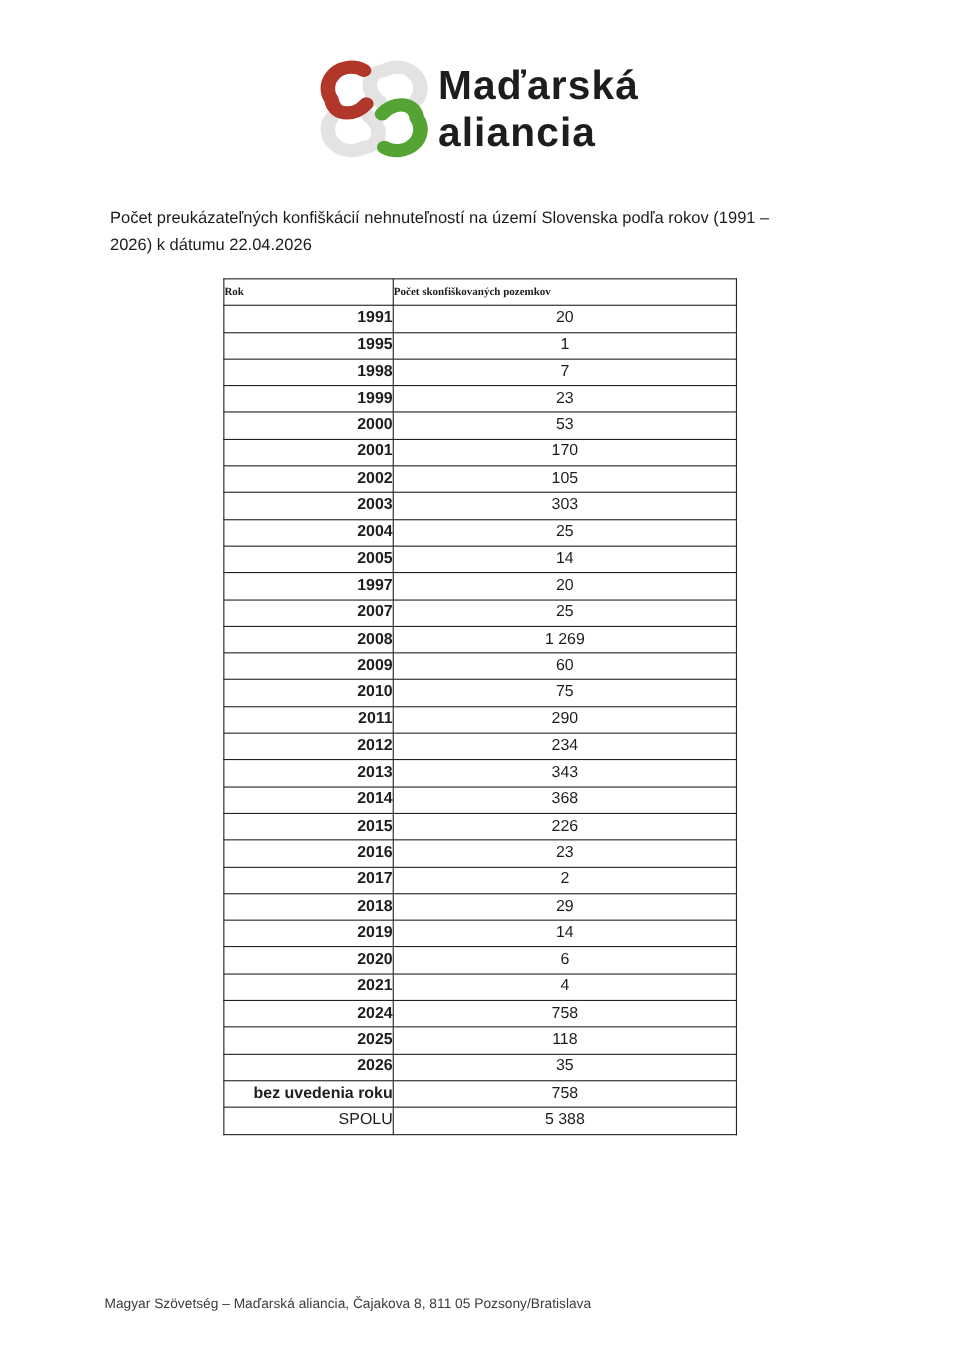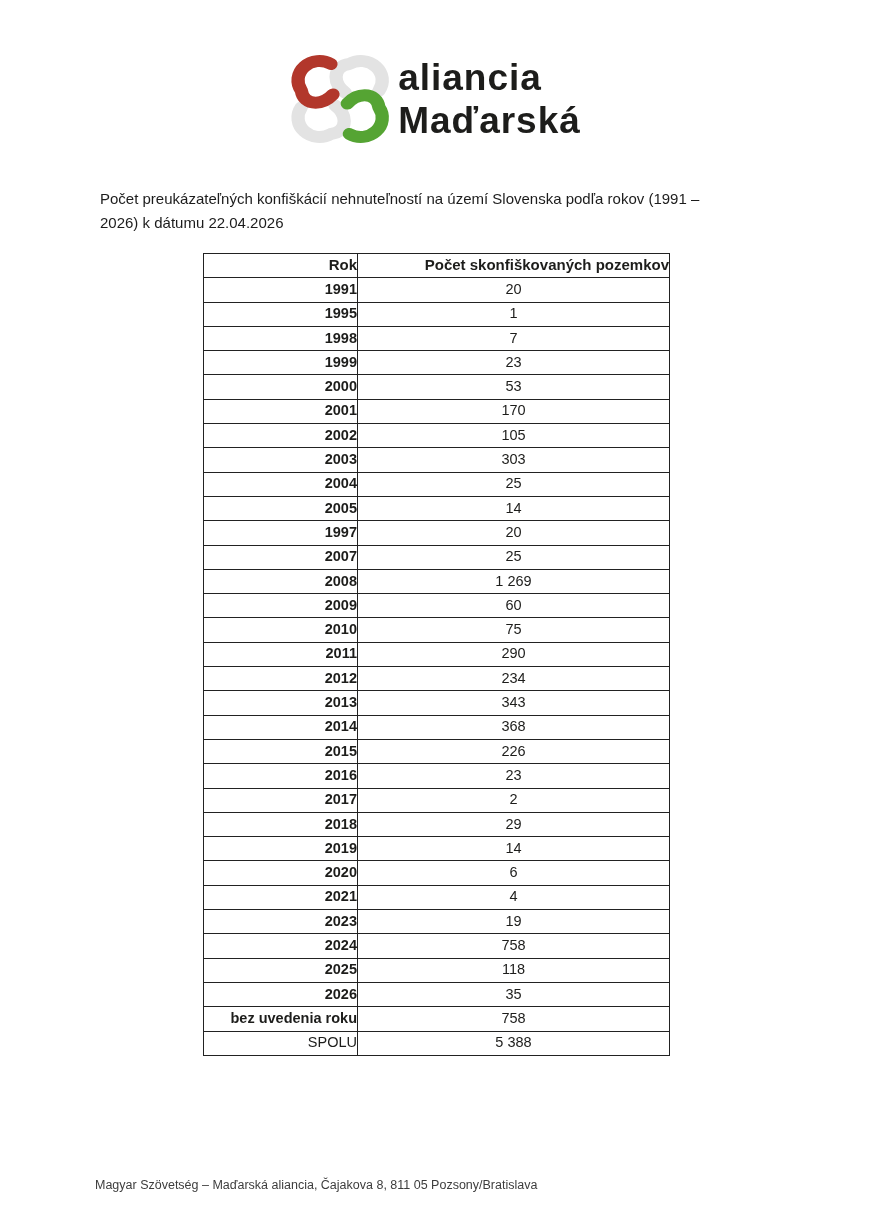--- a/index.html
+++ b/index.html
@@ -61,22 +61,23 @@
   .data-table th, .data-table td {
     border: 1px solid var(--border-color);
     height: 24.3px;
     padding: 0;
     font-size: 14.5px;
     line-height: 1.1;
     vertical-align: middle;
   }
   .data-table th {
     font-weight: bold;
-    font-size: 15px;
-    text-align: right;
+    font-size: 10px;
+    text-align: left;
+    font-family: Liberation Serif, serif;
   }
   .data-table td.year-cell  { text-align: right; padding-left: 8px; font-weight: bold; }
   .data-table td.count-cell { text-align: center; }
   .data-table tr.total-row td {
     font-weight: normal;
     padding-left: 0;
   }
   .page-footer {
     position: absolute;
     top: 1161px;
@@ -95,22 +96,22 @@
   <svg class="logo-icon" viewBox="0 0 100 100" preserveAspectRatio="none" xmlns="http://www.w3.org/2000/svg">
     <defs>
       <path id="knot-hook" d="M 41 12 A 21 21 0 0 0 12 41 C 13 49 18 54 26 54 C 33 54 38 51 43 45" fill="none" stroke-width="13" stroke-linecap="round" stroke-linejoin="round"></path>
     </defs>
     <use href="#knot-hook" transform="rotate(90 50 50)" stroke="var(--logo-gray)"></use>
     <use href="#knot-hook" transform="rotate(270 50 50)" stroke="var(--logo-gray)"></use>
     <use href="#knot-hook" stroke="var(--logo-red)"></use>
     <use href="#knot-hook" transform="rotate(180 50 50)" stroke="var(--logo-green)"></use>
   </svg>
   <div class="logo-wordmark">
+    <div>Maďarská</div>
     <div>aliancia</div>
-    <div>Maďarská</div>
   </div>
 </div>
 
 <div class="doc-title">
   <div>Počet preukázateľných konfiškácií nehnuteľností na území Slovenska podľa rokov (1991 –</div>
   <div>2026) k dátumu 22.04.2026</div>
 </div>
 
 <table class="data-table">
   <colgroup>
@@ -222,24 +223,20 @@
       </tr>
       <tr>
         <td class="year-cell">2020</td>
         <td class="count-cell">6</td>
       </tr>
       <tr>
         <td class="year-cell">2021</td>
         <td class="count-cell">4</td>
       </tr>
       <tr>
-        <td class="year-cell">2023</td>
-        <td class="count-cell">19</td>
-      </tr>
-      <tr>
         <td class="year-cell">2024</td>
         <td class="count-cell">758</td>
       </tr>
       <tr>
         <td class="year-cell">2025</td>
         <td class="count-cell">118</td>
       </tr>
       <tr>
         <td class="year-cell">2026</td>
         <td class="count-cell">35</td>

